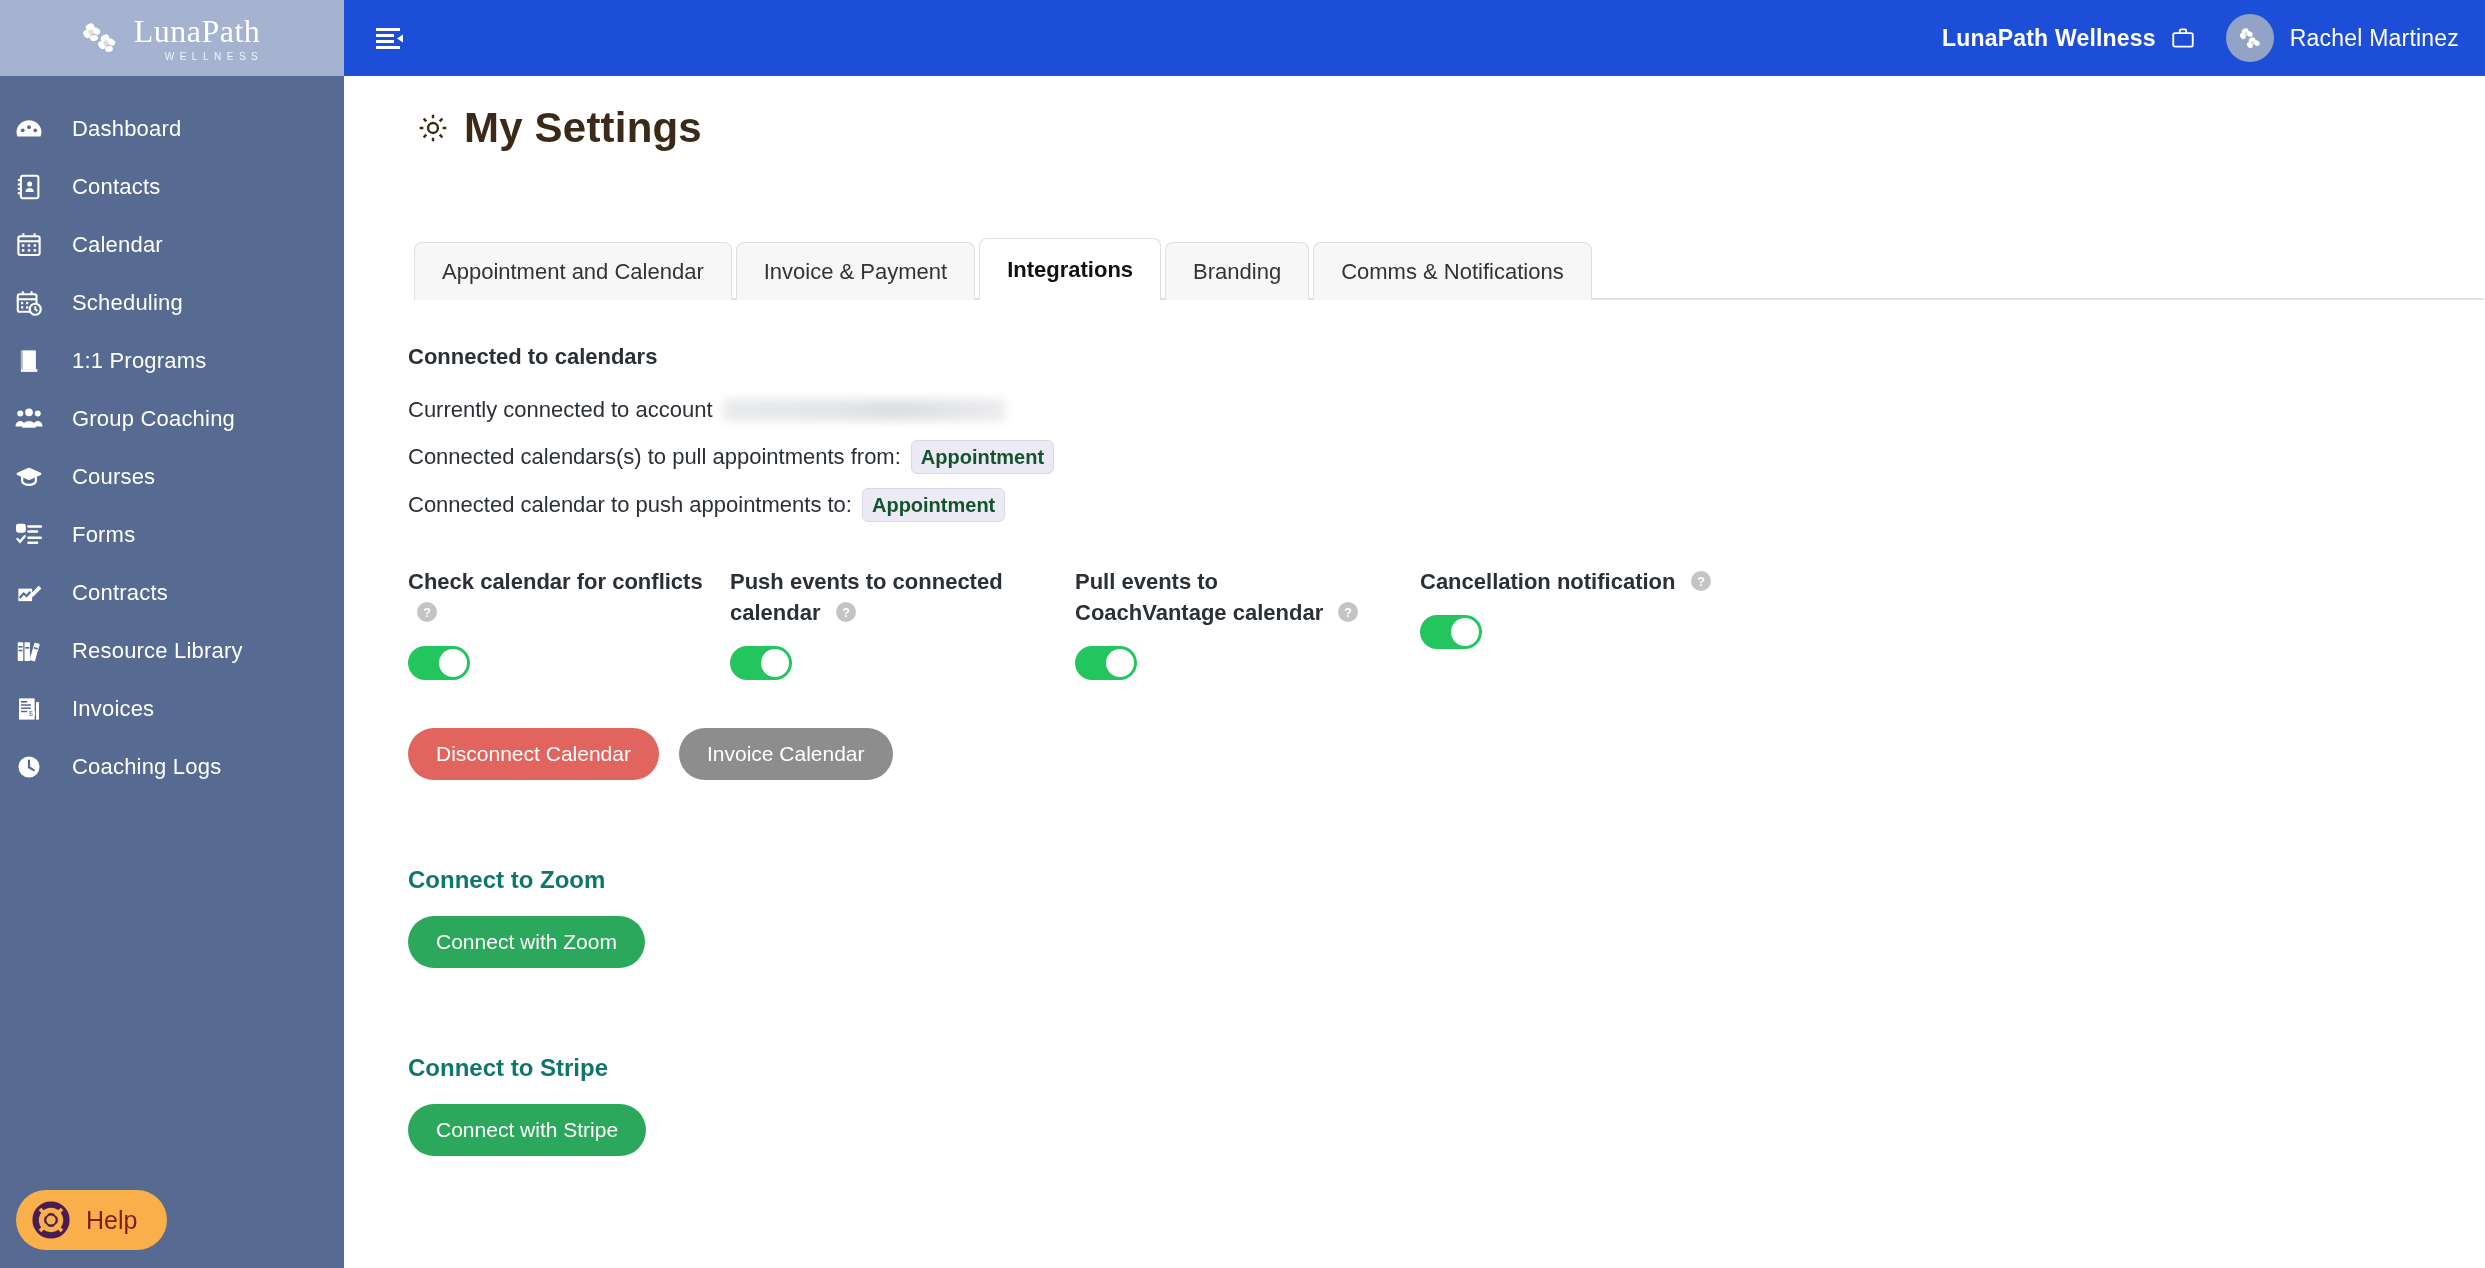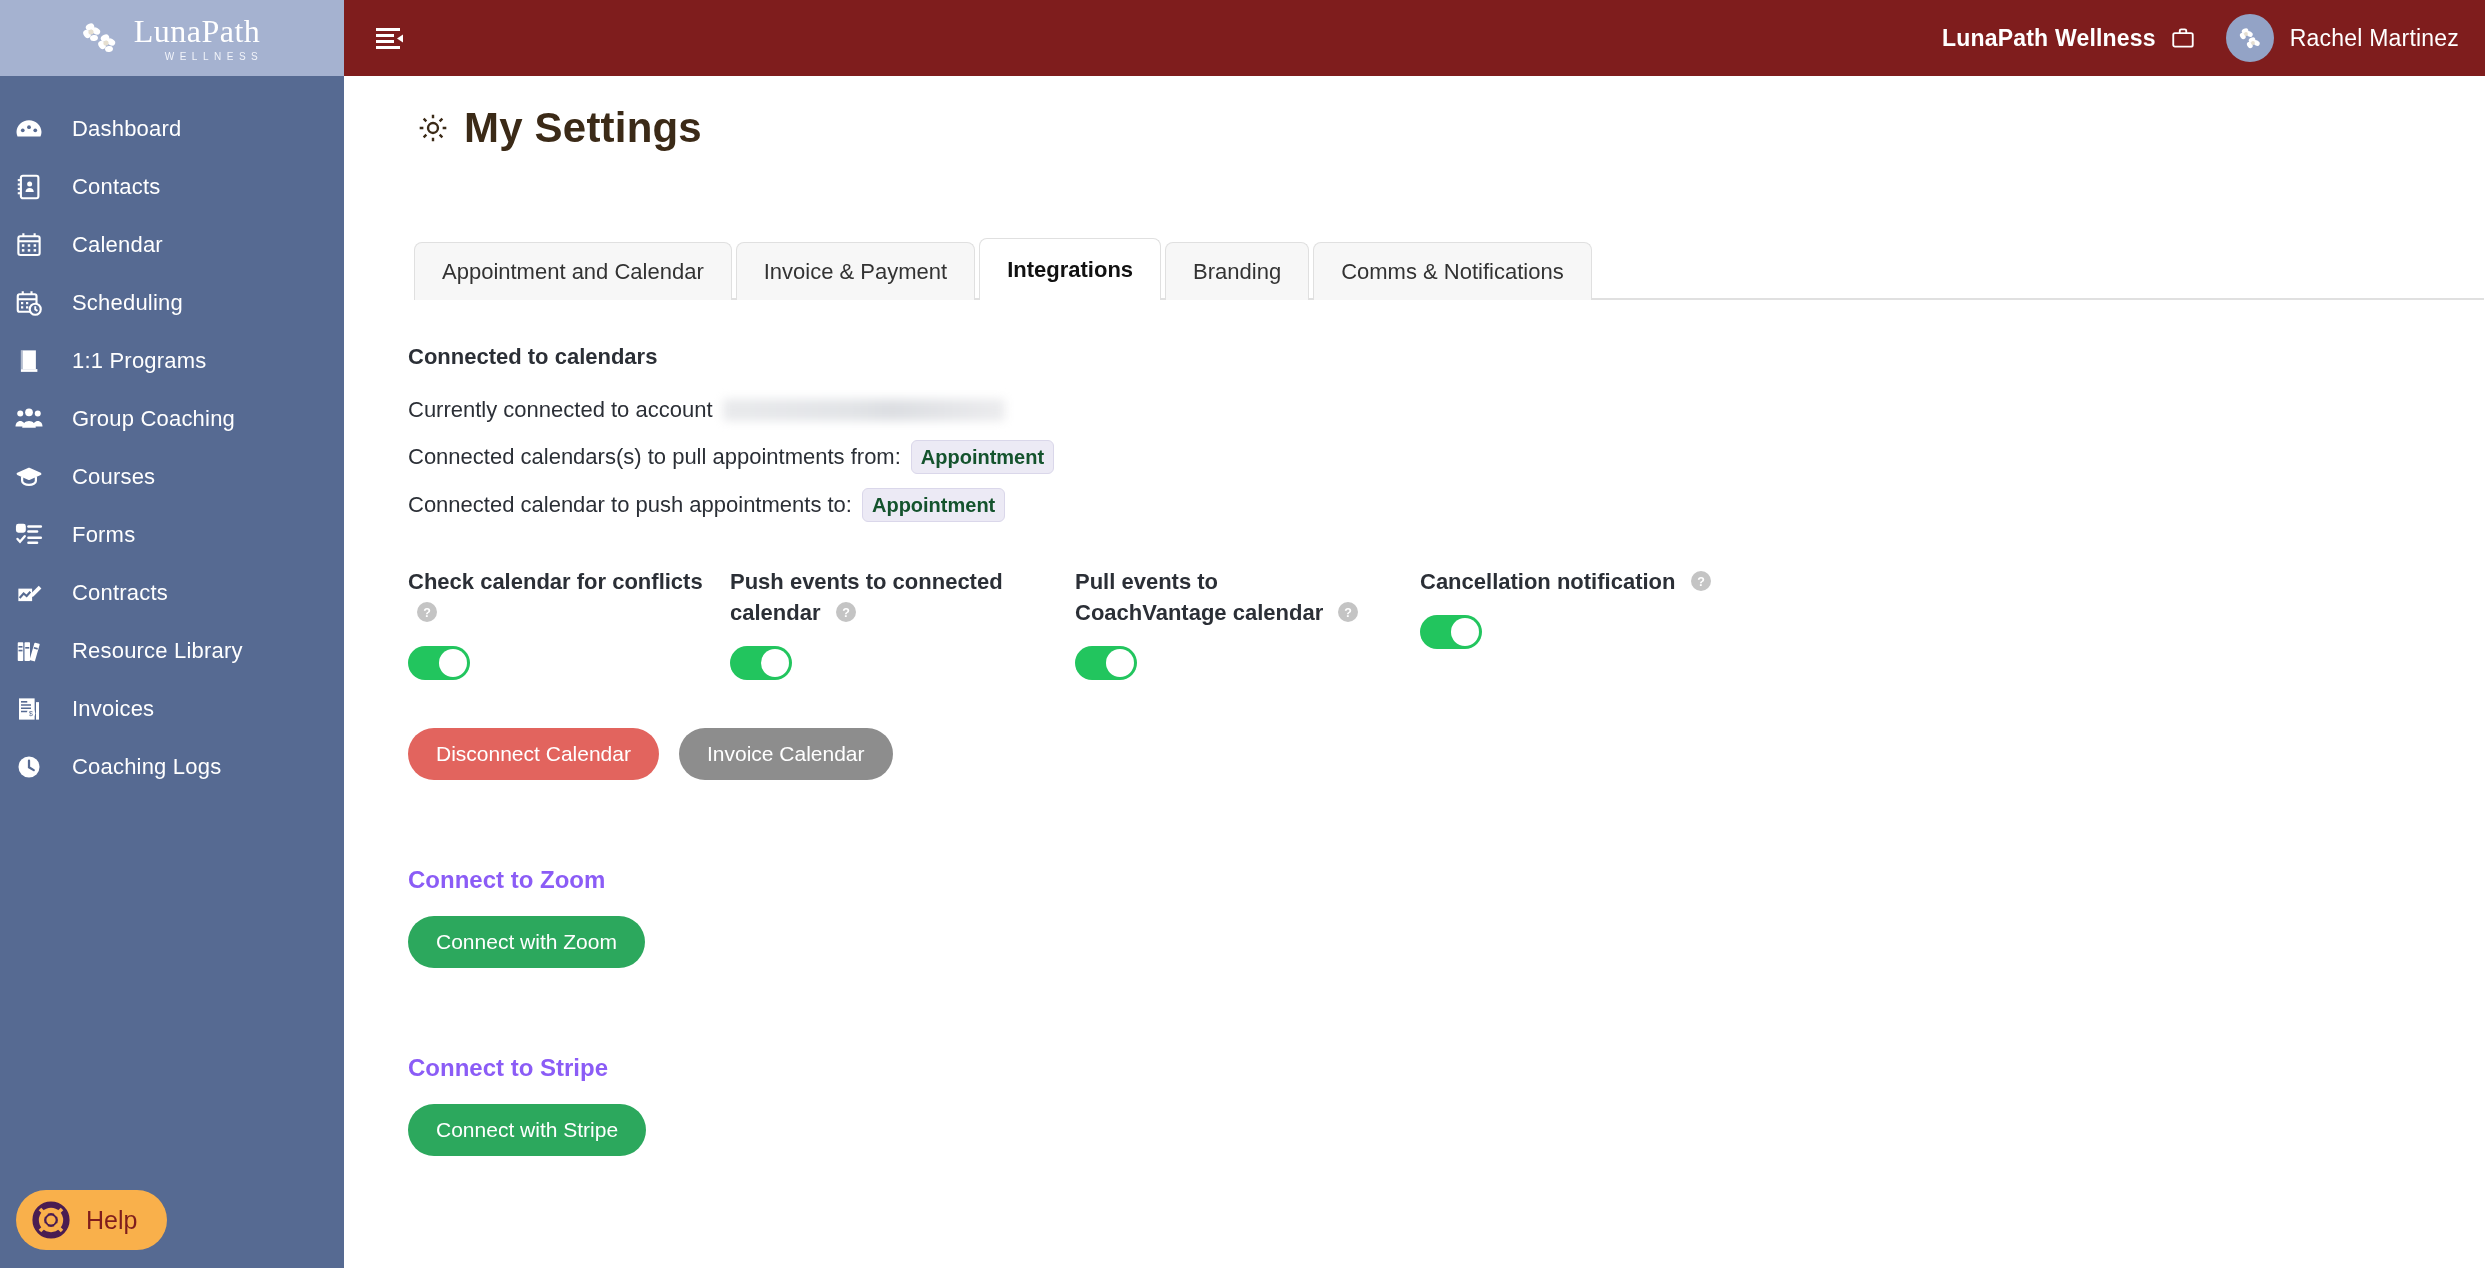--- a/index.html
+++ b/index.html
@@ -50,21 +50,21 @@
     display: flex; align-items: center; gap: 14px;
     background: #F9B04B; border-radius: 40px;
     padding: 9px 30px 9px 14px; cursor: pointer;
   }
   .help-label { font-size: 25px; color: #7f1d1d; }
 
   
   .main { flex: 1 1 auto; height: 1268px; position: relative; background: #ffffff; overflow: hidden; }
 
   .topbar {
-    height: 76px; background: #7f1d1d;
+    height: 76px; background: #1d4ed8;
     display: flex; align-items: center; padding: 0 26px 0 24px;
   }
   .hamburger { width: 44px; height: 44px; cursor: pointer; display: flex; align-items: center; justify-content: center; }
   .topbar-spacer { flex: 1 1 auto; }
   .org-name { font-size: 23px; font-weight: bold; color: #ffffff; letter-spacing: .2px; }
   .briefcase { margin: 0 8px 0 14px; width: 28px; height: 28px; display: flex; align-items: center; }
   .avatar {
     width: 48px; height: 48px; border-radius: 50%;
     background: #93A3C6; margin-left: 20px;
     display: flex; align-items: center; justify-content: center;
@@ -137,21 +137,21 @@
   .btn {
     border: none; border-radius: 26px; height: 52px;
     font-size: 21px; color: #ffffff; cursor: pointer;
     padding: 0 28px; font-family: "Liberation Sans", sans-serif;
     display: flex; align-items: center; justify-content: center;
   }
   .btn-danger { background: #E2645E; }
   .btn-muted  { background: #8D8D8D; }
   .btn-green  { background: #2CA85D; }
 
-  .block-head { font-size: 24px; font-weight: bold; color: #8b5cf6; }
+  .block-head { font-size: 24px; font-weight: bold; color: #0f766e; }
   .zoom-block { margin-top: 86px; }
   .stripe-block { margin-top: 86px; }
   .block-head + .btn { margin-top: 22px; }
 
   svg { display: block; }
 </style>
 </head>
 <body>
 
 <div id="app">

